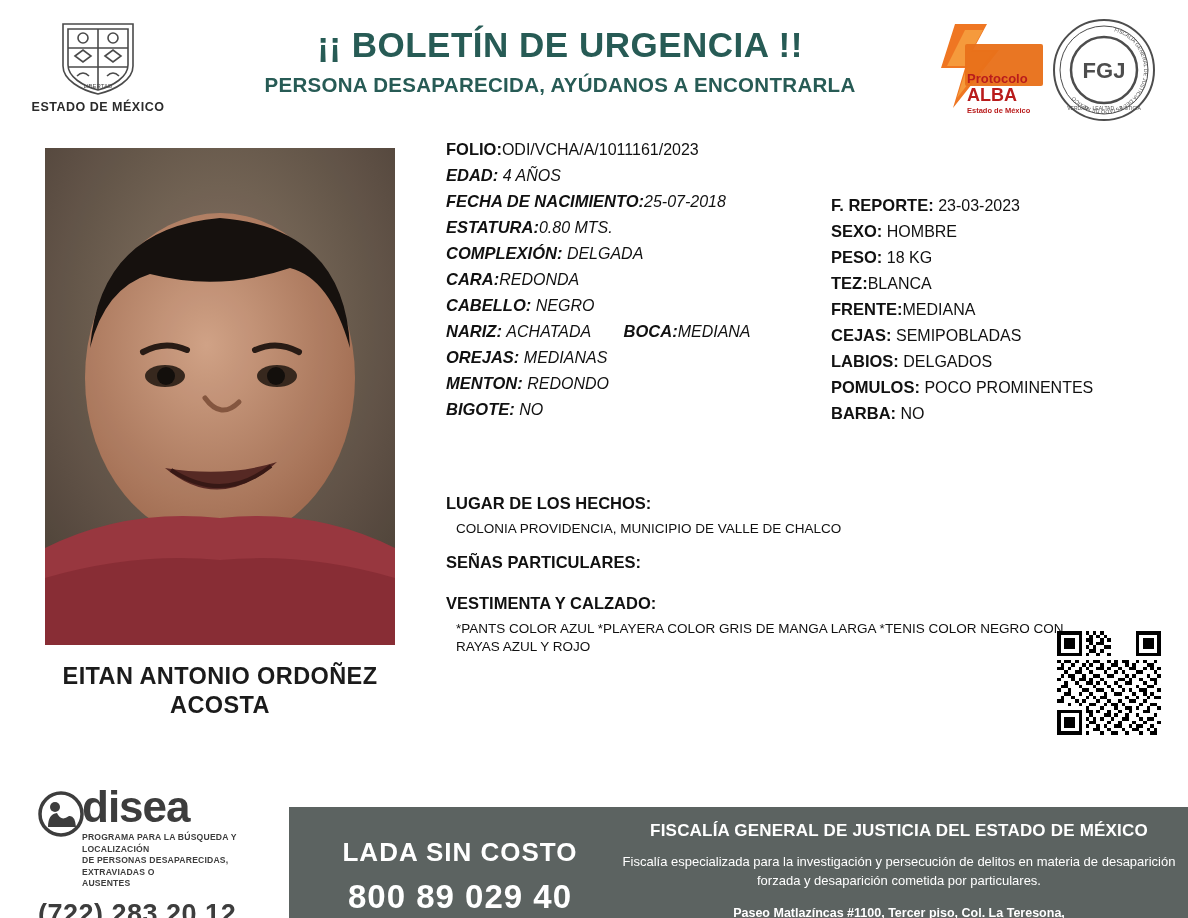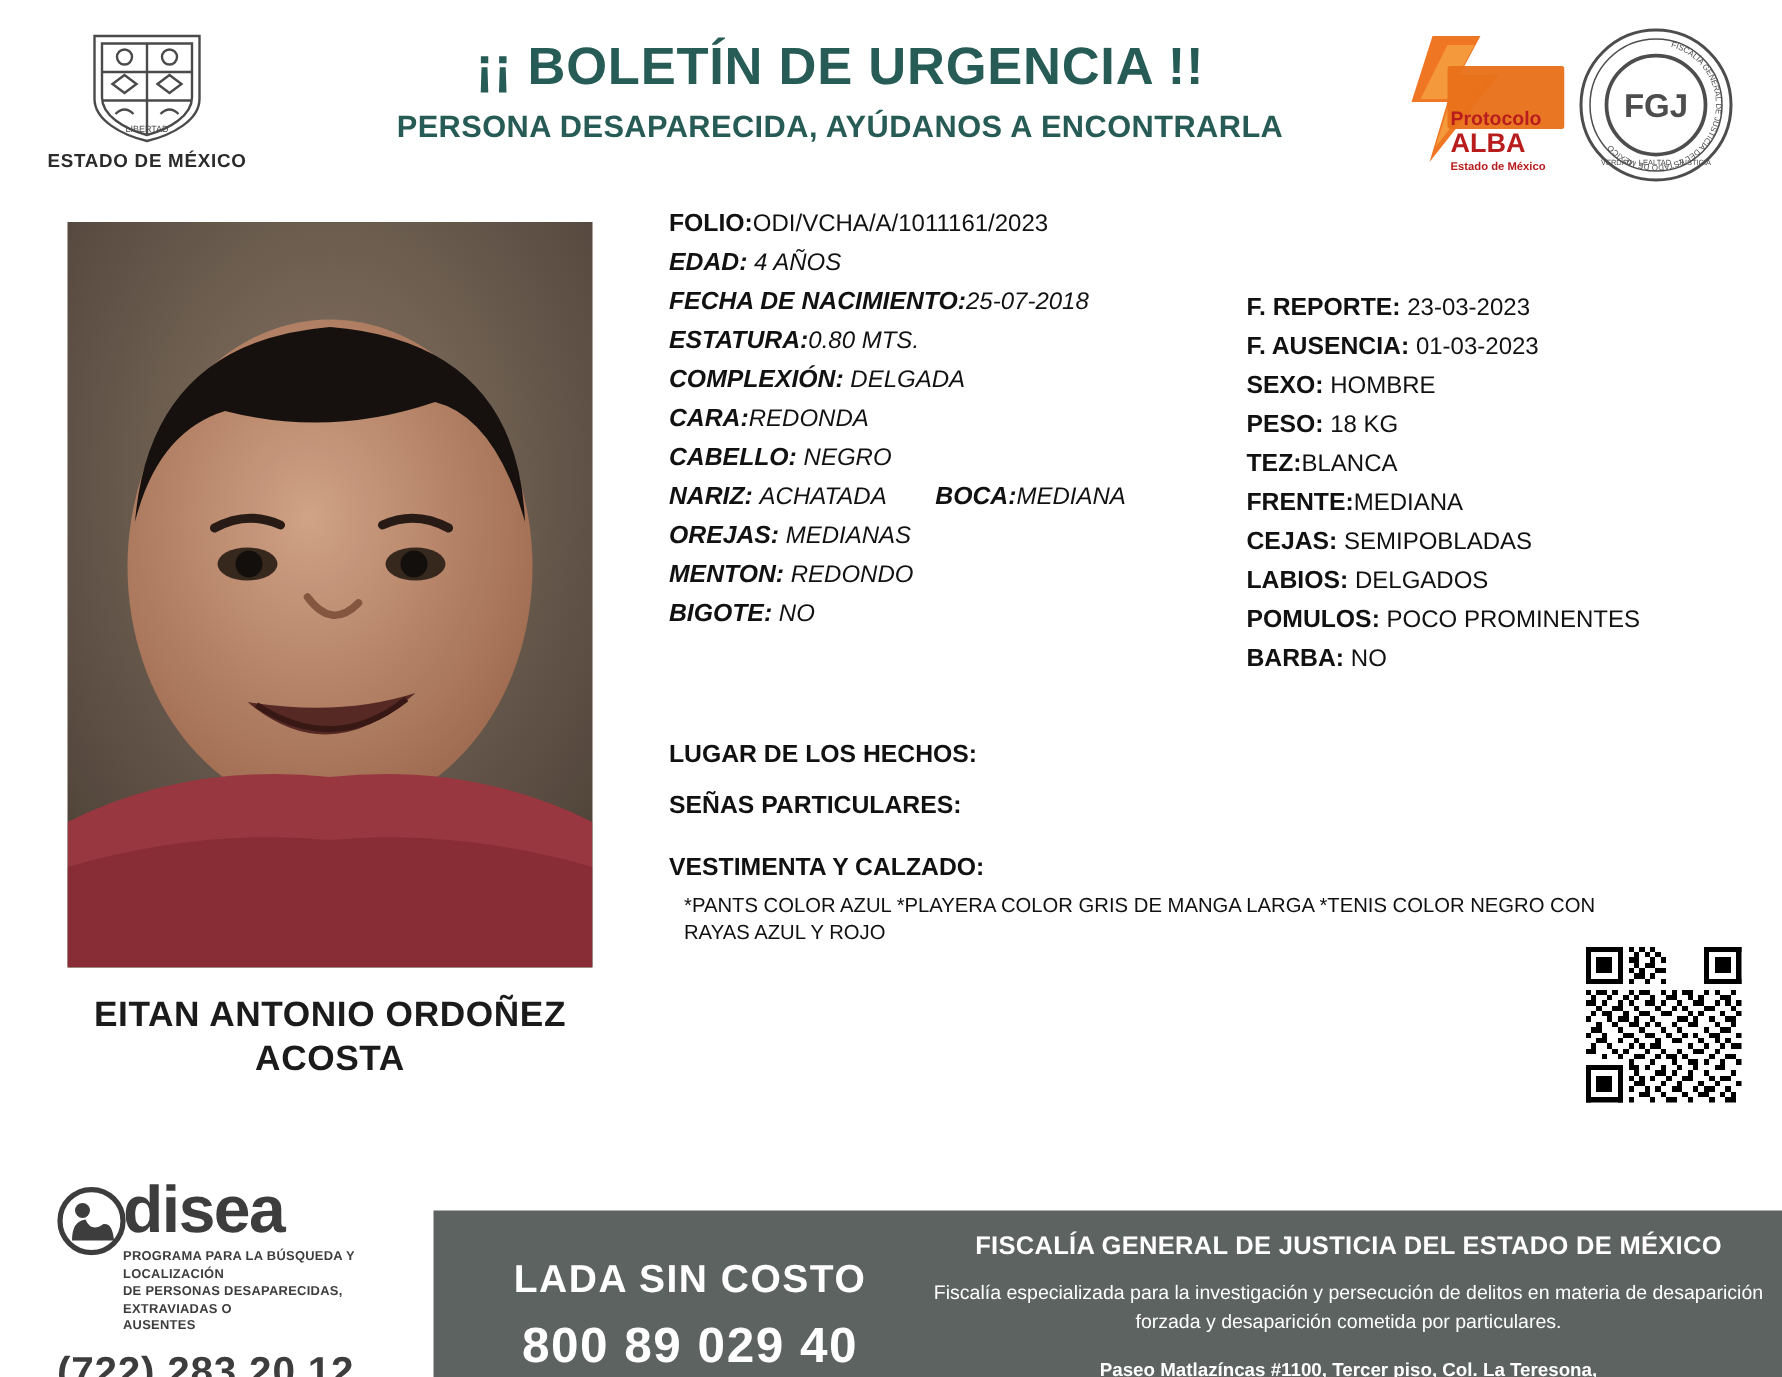--- a/index.html
+++ b/index.html
@@ -242,24 +242,20 @@
         <span class="val">NO</span>
       </div>
     </div>
 
     <div class="col-right" style="top:30px;">
       <div class="line">
         <span class="lbl">F. REPORTE:</span>
         <span class="val">23-03-2023</span>
       </div>
       <div class="line">
-        <span class="lbl">F. AUSENCIA:</span>
-        <span class="val">01-03-2023</span>
-      </div>
-      <div class="line">
         <span class="lbl">SEXO:</span>
         <span class="val">HOMBRE</span>
       </div>
       <div class="line">
         <span class="lbl">PESO:</span>
         <span class="val">18 KG</span>
       </div>
       <div class="line">
         <span class="lbl">TEZ:</span><span class="val">BLANCA</span>
       </div>
@@ -282,20 +278,21 @@
         <span class="lbl">BARBA:</span>
         <span class="val">NO</span>
       </div>
     </div>
   </div>
 
   <div style="margin-top:-2px;">
     <div class="line">
       <span class="lbl">LUGAR DE LOS HECHOS:</span>
     </div>
+    <div class="sub-val">COLONIA PROVIDENCIA, MUNICIPIO DE VALLE DE CHALCO</div>
 
     <div class="line" style="margin-top:15px;">
       <span class="lbl">SEÑAS PARTICULARES:</span>
       <span class="val"></span>
     </div>
 
     <div class="line" style="margin-top:22px;">
       <span class="lbl">VESTIMENTA Y CALZADO:</span>
     </div>
     <div class="sub-val" style="max-width:650px; white-space:normal;">*PANTS COLOR AZUL *PLAYERA COLOR GRIS DE MANGA LARGA *TENIS COLOR NEGRO CON RAYAS AZUL Y ROJO</div>

